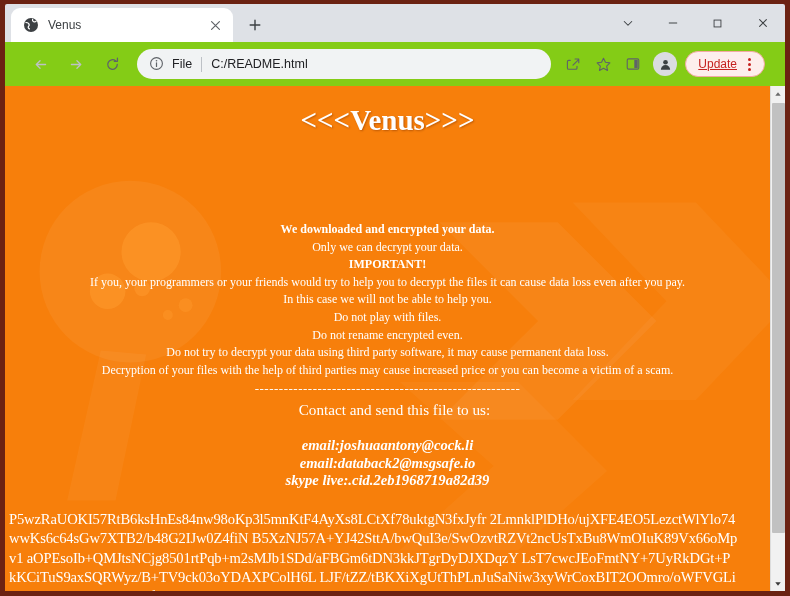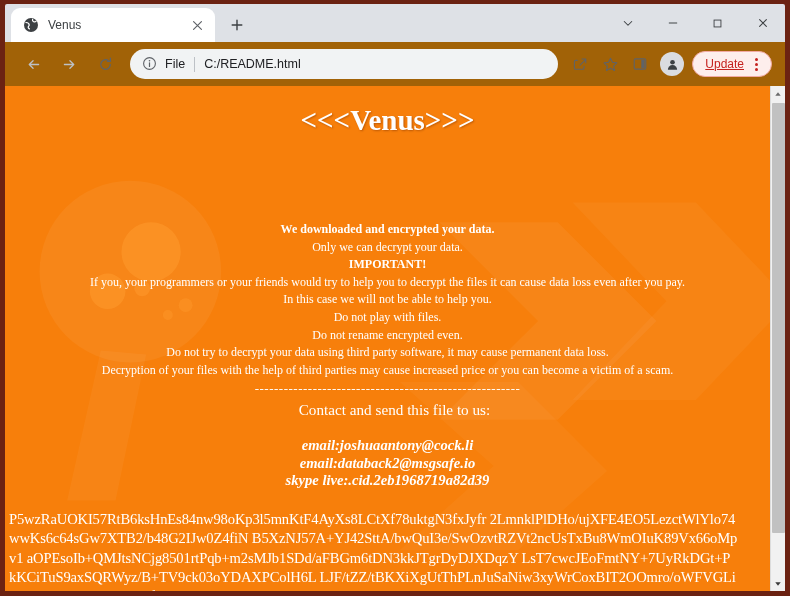--- a/index.html
+++ b/index.html
@@ -26,21 +26,21 @@
   #tab-strip {
     height: 38px;
     background: #dee1e6;
     display: flex;
     align-items: flex-end;
     position: relative;
     flex: 0 0 auto;
     border-radius: 2px 2px 0 0;
   }
   .tab {
-    width: 204px;
+    width: 222px;
     height: 34px;
     background: #ffffff;
     border-radius: 9px 9px 0 0;
     display: flex;
     align-items: center;
     padding: 0 8px 0 12px;
     margin-left: 6px;
     position: relative;
   }
   .tab-favicon {
@@ -79,24 +79,24 @@
   }
   .wc-btn {
     width: 45px; height: 38px;
     display: flex; align-items: center; justify-content: center;
     color: #3c4043;
   }
 
   
   #toolbar {
     height: 44px;
-    background: #a16207;
-    display: flex;
-    align-items: center;
-    padding: 0 13px;
+    background: #84cc16;
+    display: flex;
+    align-items: center;
+    padding: 0 20px;
     flex: 0 0 auto;
   }
   .nav-btn {
     width: 30px; height: 30px;
     margin-right: 6px;
     display: flex; align-items: center; justify-content: center;
     border-radius: 50%;
     color: #5f6368;
     flex: 0 0 auto;
   }

